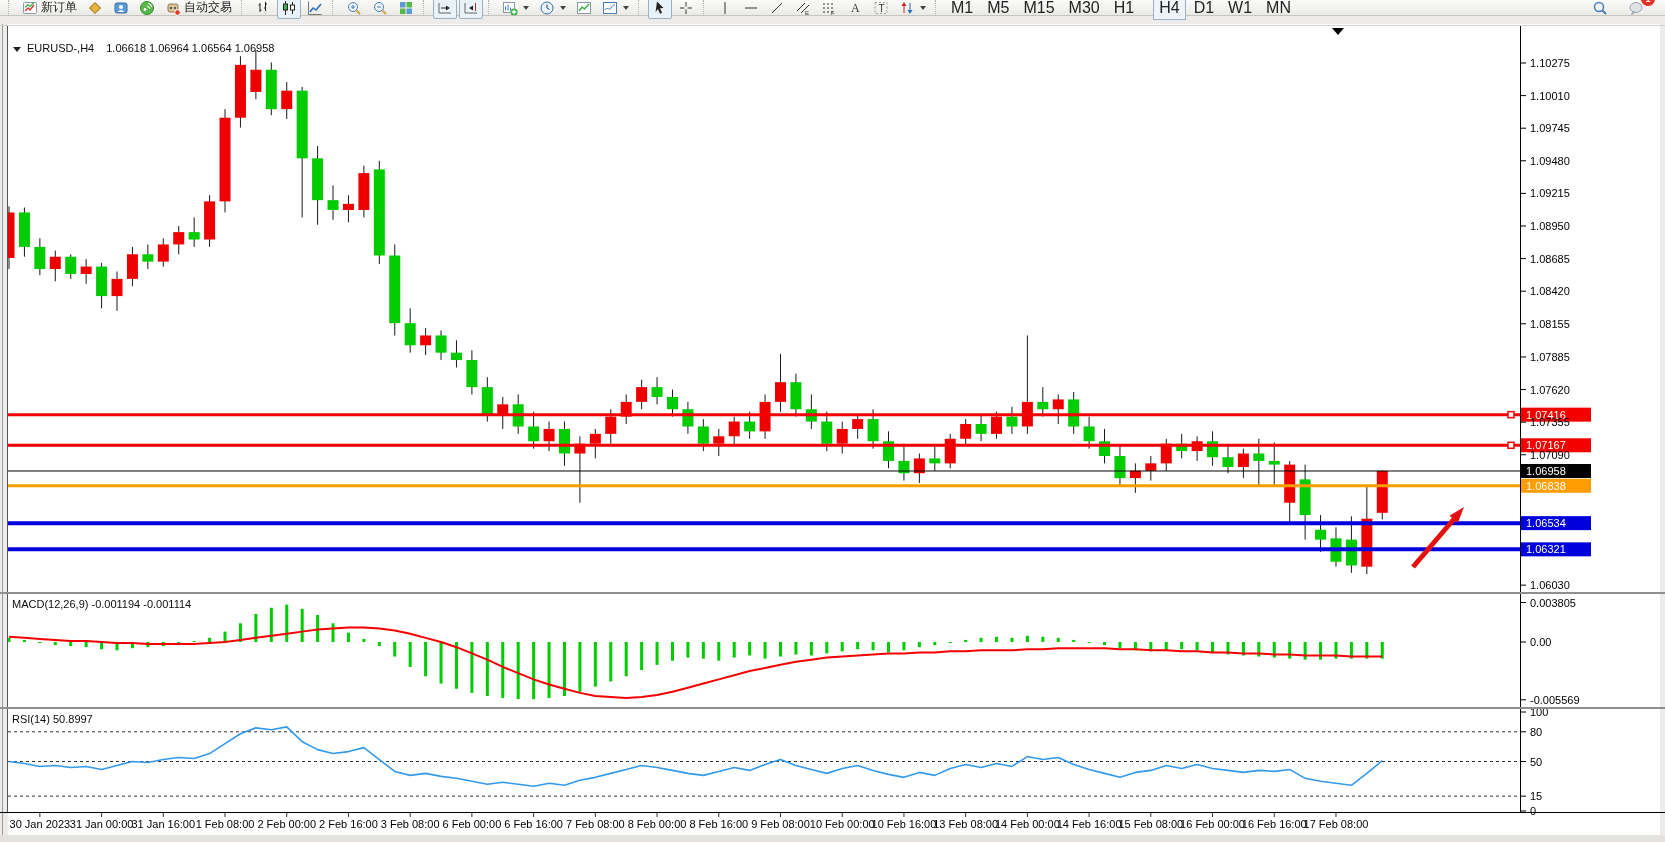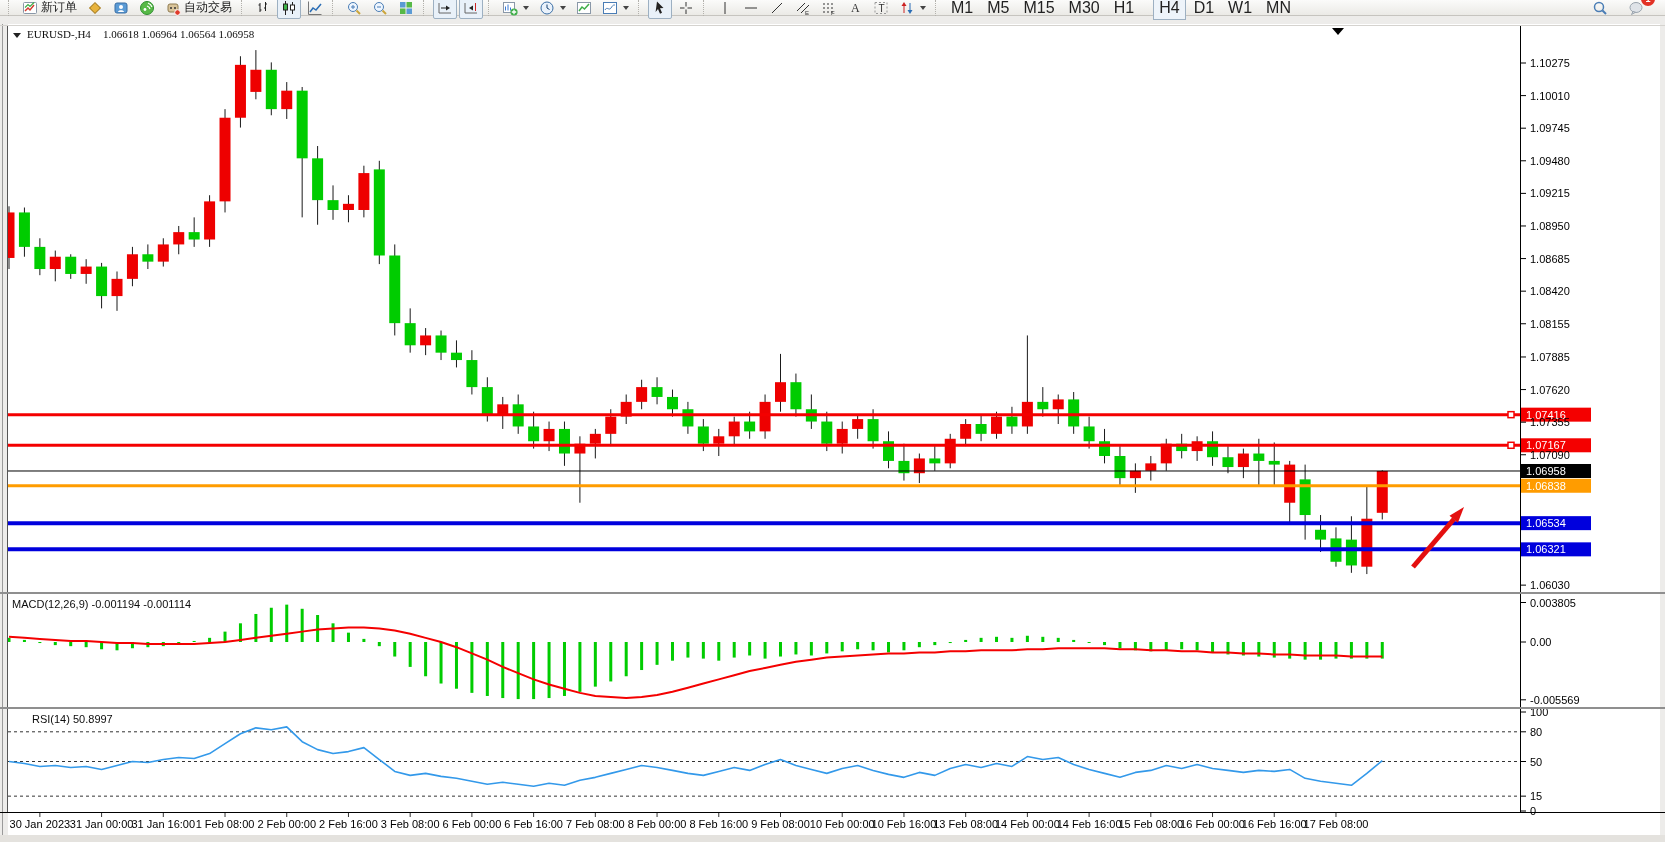--- a/index.html
+++ b/index.html
@@ -293,23 +293,23 @@
             <ellipse cx="8" cy="7.5" rx="6" ry="5" fill="#dfe3e8" stroke="#9aa4ae"></ellipse>
             <path d="M5 11.5l-1.5 3 4-2.2z" fill="#dfe3e8" stroke="#9aa4ae"></path>
           </svg>
         </span>
         <span class="badge">1</span>
       </div>
     </div>
   </div>
 
 <div id="chart">
-  <div class="ovl" style="left:13px;top:4px;font-family:Liberation Serif, serif;"><span class="tri"></span><span>EURUSD-,H4</span><span style="display:inline-block;width:12px;"></span><span>1.06618 1.06964 1.06564 1.06958</span></div>
+  <div class="ovl" style="left:13px;top:18px;"><span class="tri"></span><span>EURUSD-,H4</span><span style="display:inline-block;width:12px;"></span><span>1.06618 1.06964 1.06564 1.06958</span></div>
   <div class="ovl" style="left:12px;top:574px;"><span>MACD(12,26,9)</span> <span>-0.001194</span> <span>-0.001114</span></div>
-  <div class="ovl" style="left:12px;top:689px;margin-left:20px;"><span>RSI(14)</span> <span>50.8997</span></div>
+  <div class="ovl" style="left:12px;top:689px;"><span>RSI(14)</span> <span>50.8997</span></div>
   <svg id="cv" width="1665" height="818" viewBox="0 24 1665 818">
       <rect x="8" y="26" width="1512" height="566" fill="#ffffff"></rect>
       <rect x="8" y="594" width="1512" height="113" fill="#ffffff"></rect>
       <rect x="8" y="710" width="1512" height="102" fill="#ffffff"></rect>
       <rect x="1521" y="26" width="144" height="787" fill="#ffffff"></rect>
       <rect x="8" y="813" width="1512" height="22" fill="#ffffff"></rect>
       <line x1="8" y1="731.8" x2="1520" y2="731.8" stroke="#333" stroke-width="1" stroke-dasharray="3 3"></line>
       <line x1="8" y1="761.5" x2="1520" y2="761.5" stroke="#333" stroke-width="1" stroke-dasharray="3 3"></line>
       <line x1="8" y1="796.15" x2="1520" y2="796.15" stroke="#333" stroke-width="1" stroke-dasharray="3 3"></line>
       <line x1="9" y1="206.2964329643289" x2="9" y2="269.0270602706005" stroke="#1a1a1a" stroke-width="1"></line>

